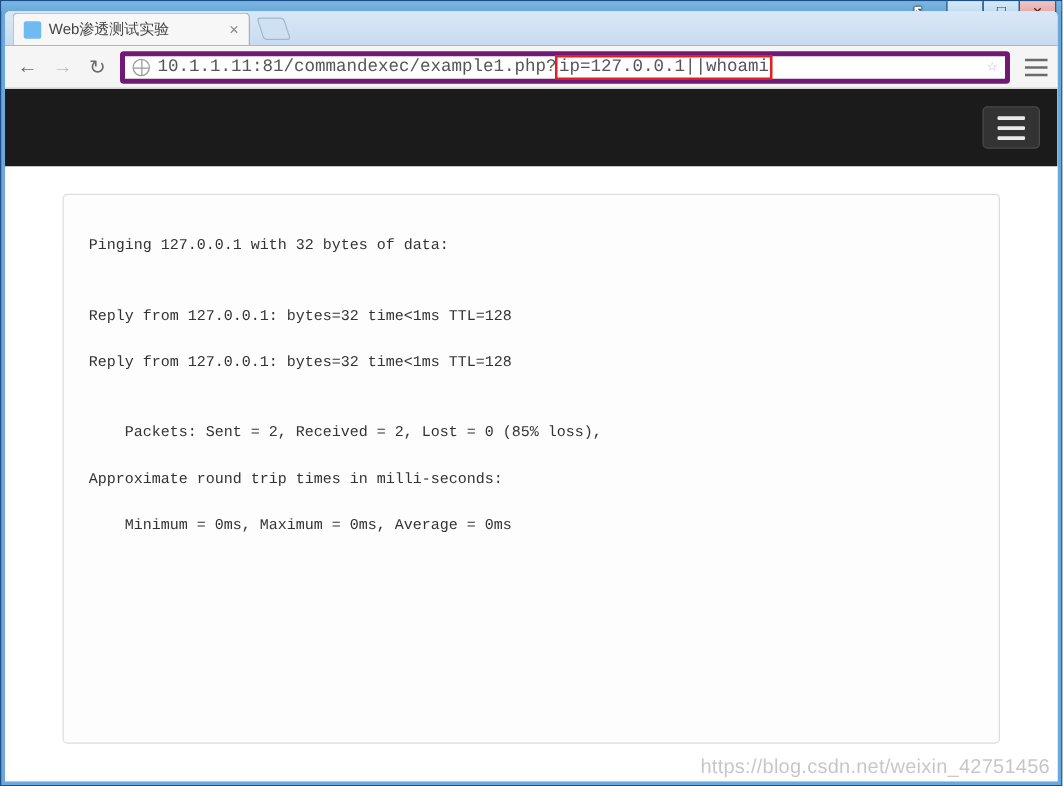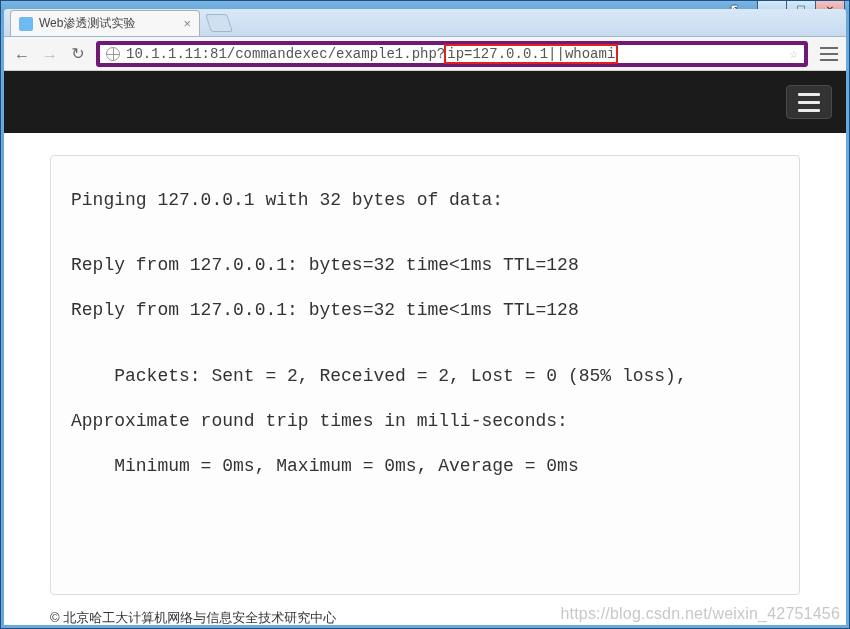--- a/index.html
+++ b/index.html
@@ -57,21 +57,21 @@
               background:#fff; }
   .blackbar { height:62px; background:#1b1b1b; margin:0 0 0 0;
               display:flex; align-items:center; justify-content:flex-end; padding:0 14px; }
   .burger { width:46px; height:34px; background:#333; border:1px solid #4a4a4a; border-radius:4px;
             display:flex; flex-direction:column; justify-content:center; align-items:center; gap:5px;}
   .burger span { width:22px; height:3px; background:#eaeaea; border-radius:1px; }
 
   .container { margin:0 46px; }
   .panel { border:1px solid #d8dde2; border-radius:4px; margin-top:22px;
            padding:32px 20px 20px 20px; background:#fdfdfd;
-           font-family: "Courier New", Courier, monospace; font-size:18px; color:#333;
+           font-family: "Courier New", Courier, monospace; font-size:12px; color:#333;
            line-height:1.4; height:440px; overflow:hidden; }
   .panel p { margin:0 0 40px 0; white-space:pre; }
   .panel p.tight { margin-bottom:20px; }
   .footer { margin:14px 0 0 0; font-size:13px; color:#333; }
   .watermark { position:absolute; right:6px; bottom:2px; color:rgba(130,130,130,0.45);
                font-size:16px; letter-spacing:.2px; font-family:Arial,sans-serif;
                pointer-events:none; }
   .cursor { position:absolute; top:-2px; left:728px; font-size:18px; color:#fff;
             text-shadow:0 0 1px #000, 0 0 2px #000; pointer-events:none; }
 </style>
@@ -125,18 +125,17 @@
       </div>
       <div class="container">
         <div class="panel">
           <p>Pinging 127.0.0.1 with 32 bytes of data:</p>
           <p class="tight">Reply from 127.0.0.1: bytes=32 time&lt;1ms TTL=128</p>
           <p>Reply from 127.0.0.1: bytes=32 time&lt;1ms TTL=128</p>
           <p class="tight">    Packets: Sent = 2, Received = 2, Lost = 0 (85% loss),</p>
           <p class="tight">Approximate round trip times in milli-seconds:</p>
           <p class="tight">    Minimum = 0ms, Maximum = 0ms, Average = 0ms</p>
         </div>
-        <div class="footer">© 北京哈工大计算机网络与信息安全技术研究中心</div>
       </div>
       <div class="watermark">https://blog.csdn.net/weixin_42751456</div>
     </div>
   </div>
 </div>
 
 </body></html>

